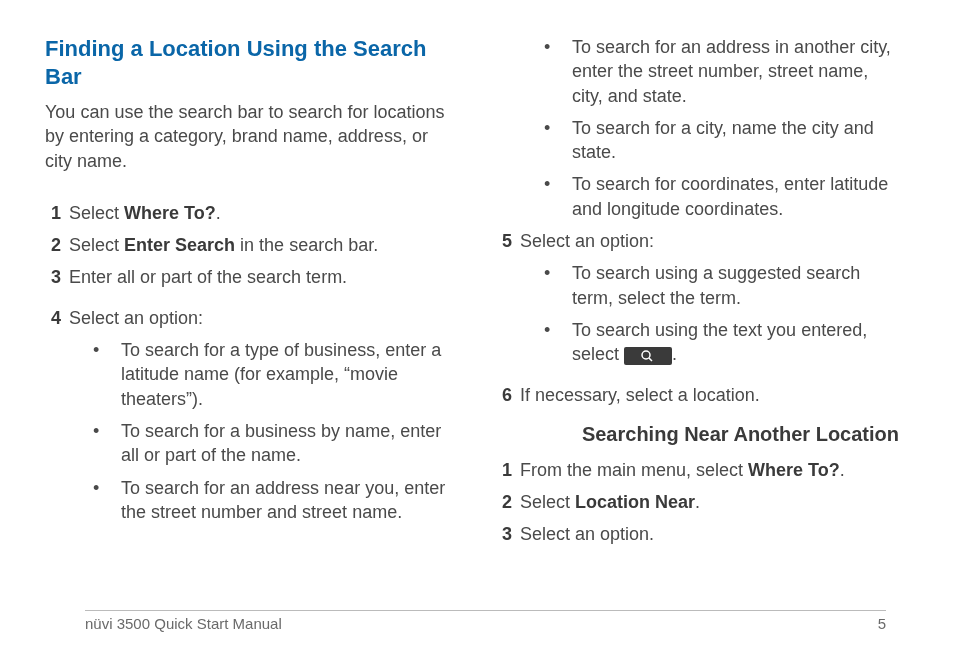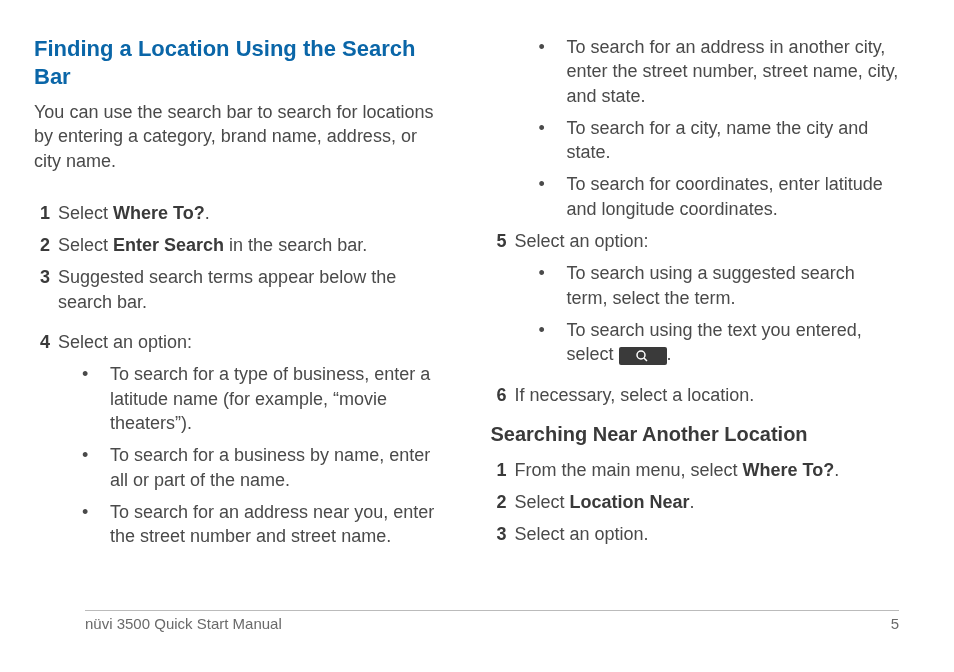--- a/index.html
+++ b/index.html
@@ -5,21 +5,21 @@
   * { margin: 0; padding: 0; box-sizing: border-box; }
   body {
     width: 954px;
     height: 672px;
     font-family: Arial, Helvetica, sans-serif;
     color: #4a4a4a;
     background: #fff;
     position: relative;
   }
   .page {
-    padding: 35px 55px 0 34px;
+    padding: 35px 55px 0 45px;
     display: flex;
     gap: 48px;
     height: 610px;
   }
   .col {
     flex: 1;
     line-height: 1.35;
   }
   .heading-blue {
     color: #0a66a8;
@@ -59,39 +59,40 @@
     padding-left: 4px;
   }
   .bullet-body { flex: 1; }
   .indent { padding-left: 20px; }
   .bold { font-weight: bold; color: #3a3a3a; margin-top: 15px; }
   .subheading {
     color: #3a3a3a;
     font-weight: bold;
     font-size: 20px;
     margin: 14px 0 10px 0;
+    text-align: right;
   }
   .search-btn {
     display: inline-block;
     background: #3a3a3a;
     width: 48px;
     height: 18px;
     position: relative;
     vertical-align: middle;
     border-radius: 2px;
   }
   .search-btn svg {
     position: absolute;
     left: 16px;
     top: 2px;
   }
   .footer-line {
     position: absolute;
     left: 85px;
-    right: 55px;
+    right: 68px;
     bottom: 40px;
     border-top: 1px solid #bbb;
     padding-top: 4px;
     display: flex;
     justify-content: space-between;
     font-size: 15px;
     color: #6a6a6a;
   }
 </style>
 </head>
@@ -112,21 +113,21 @@
     <div class="step">
       <div class="step-num">2</div>
       <div class="step-body">
         <span>Select </span><span class="bold">Enter Search</span><span> in the search bar.</span>
       </div>
     </div>
 
     <div class="step">
       <div class="step-num">3</div>
       <div class="step-body">
-        <p>Suggested search terms appear below the search bar.</p>
+        <p>Enter all or part of the search term.</p>
       </div>
     </div>
 
     <div class="step">
       <div class="step-num">4</div>
       <div class="step-body">
         <p>Select an option:</p>
         <div class="indent">
           <div class="bullet">
             <div class="bullet-mark">•</div>

